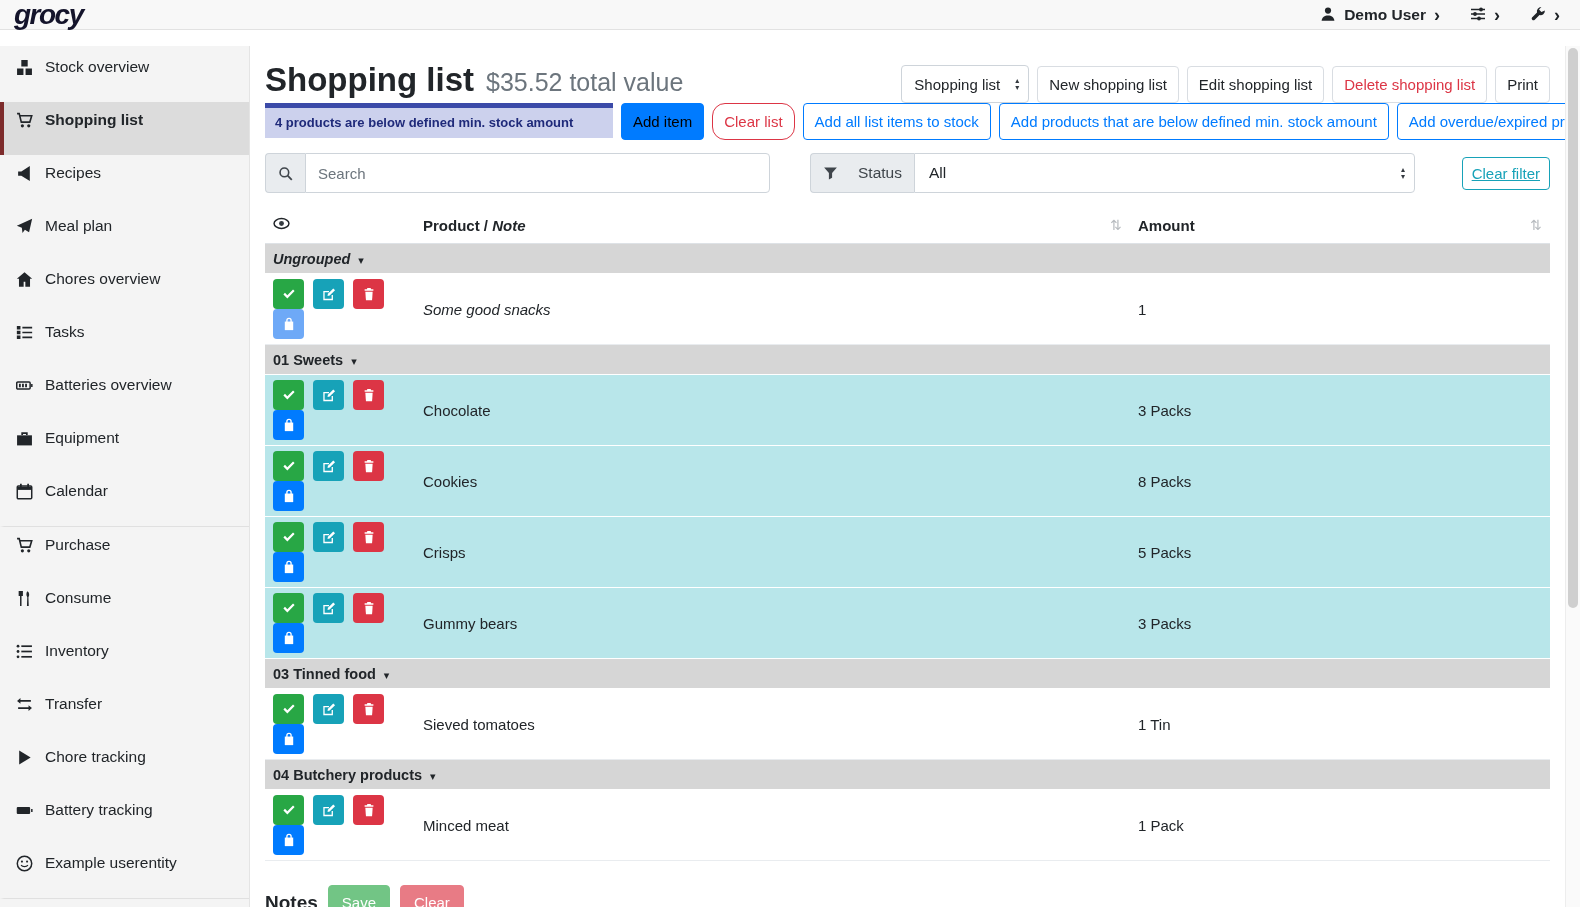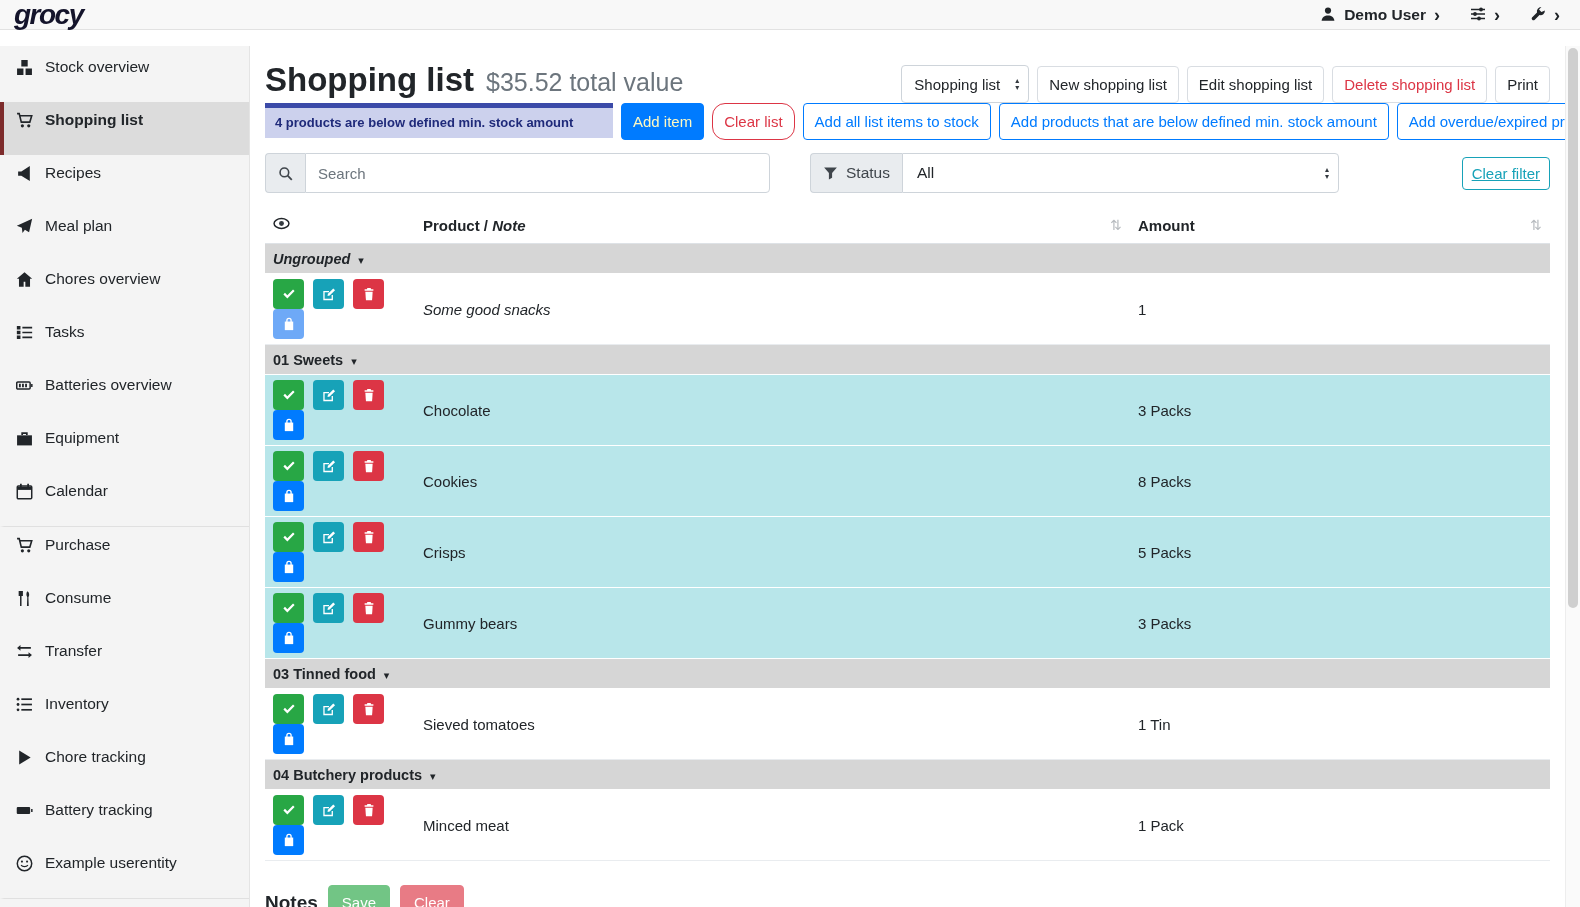--- a/index.html
+++ b/index.html
@@ -38,39 +38,39 @@
 
   .page-head{display:flex;align-items:flex-start;justify-content:space-between;margin-top:4px;}
   .title-wrap{display:flex;align-items:baseline;gap:12px;}
   h1{margin:0;font-size:33px;font-weight:600;line-height:1.2;}
   .subtitle{color:#6c757d;font-size:25px;}
   .head-actions{display:flex;gap:8px;align-items:center;margin-top:5px;}
 
   .btn{border-radius:4px;border:1px solid transparent;font-size:15px;padding:7px 11px;background:#fff;cursor:pointer;white-space:nowrap;color:#212529;line-height:1.4;}
   .btn-plain{border-color:#d9dde2;}
   .btn-plain.danger-text{color:var(--danger);}
-  .btn-primary{background:var(--primary);border-color:var(--primary);color:#fef9c3;}
+  .btn-primary{background:var(--primary);border-color:var(--primary);color:#000000;}
   .btn-outline-danger{color:var(--danger);border-color:var(--danger);border-radius:13px;}
   .btn-outline-primary{color:var(--primary);border-color:var(--primary);}
   .btn-outline-info{color:var(--info);border-color:var(--info);text-decoration:underline;}
 
   .select{position:relative;border:1px solid #ced4da;border-radius:4px;background:#fff;height:38px;display:flex;align-items:center;padding:0 28px 0 12px;font-size:15px;cursor:pointer;}
   .sel-caret{position:absolute;right:9px;top:50%;transform:translateY(-50%);display:flex;flex-direction:column;line-height:7px;font-size:8px;color:#343a40;}
 
   .action-row{display:flex;align-items:flex-start;gap:8px;margin-top:0;}
   .alert-card{width:348px;flex:none;background:var(--alert-bg);border-top:5px solid var(--alert-border);color:#1f2a7a;font-weight:700;font-size:13px;padding:7px 10px 8px;white-space:nowrap;overflow:hidden;cursor:pointer;}
 
   .filter-row{display:flex;align-items:center;margin-top:13px;}
   .input-group{display:flex;height:40px;}
-  .ig-prepend{background:#e9ecef;border:1px solid #ced4da;border-right:0;border-radius:4px 0 0 4px;display:flex;align-items:center;padding:0 12px;color:#3f454b;gap:8px;font-size:15.5px;}
+  .ig-prepend{background:#e9ecef;border:1px solid #ced4da;border-right:0;border-radius:4px 0 0 4px;display:flex;align-items:center;padding:0 12px;color:#3f454b;gap:20px;font-size:15.5px;}
   .ig-prepend svg{width:15px;height:15px;fill:#3f454b;}
   .search-input{width:465px;border:1px solid #ced4da;border-radius:0 4px 4px 0;padding:0 12px;font-size:15px;color:#495057;outline:none;}
   .search-input::placeholder{color:#6c757d;}
   .status-group{margin-left:40px;}
-  .status-select{position:relative;width:437px;border:1px solid #ced4da;border-radius:0 4px 4px 0;display:flex;align-items:center;background:#fff;padding:0 28px 0 14px;font-size:15.5px;cursor:pointer;}
+  .status-select{position:relative;width:501px;border:1px solid #ced4da;border-radius:0 4px 4px 0;display:flex;align-items:center;background:#fff;padding:0 28px 0 14px;font-size:15.5px;cursor:pointer;}
   .clear-filter{margin-left:auto;padding:5px 9px;}
 
   
   table.list{width:100%;border-collapse:collapse;margin-top:14px;font-size:15px;}
   th{text-align:left;font-weight:700;padding:8px;border-bottom:1px solid #dee2e6;font-size:15px;}
   th .eye{width:17px;height:17px;fill:#343a40;}
   .col-actions{width:150px;}
   .col-amount{width:420px;}
   .sort{float:right;color:#b7bbbf;font-size:14px;font-weight:400;}
   .group-row td{background:var(--group-row-bg);padding:6px 8px;border-bottom:1px solid #fff;cursor:pointer;}
@@ -221,37 +221,37 @@
           <svg viewBox="0 0 16 16">
             <path d="M3.2 1v4.6M5.8 1v4.6M4.5 1v14" fill="none" stroke="currentColor" stroke-width="1.4"></path>
             <path d="M10.8 1.2c1.7 1 2.2 3.8.9 5.6l.3 8.2h-1.7l.3-8.2c-1.3-1.8-.9-4.6.2-5.6z"></path>
           </svg>
         </span>
       <span>Consume</span>
     </div>
     <div class="side-item">
       <span class="si">
           <svg viewBox="0 0 16 16">
-            <path d="M4.2 1.8 1 4.6l3.2 2.8V5.5H14V3.7H4.2zM11.8 8.6 15 11.4l-3.2 2.8v-1.9H2v-1.8h9.8z"></path>
-          </svg>
-        </span>
-      <span>Transfer</span>
-    </div>
-    <div class="side-item">
-      <span class="si">
-          <svg viewBox="0 0 16 16">
             <circle cx="1.9" cy="3" r="1.3"></circle>
             <path d="M5 2.2h10v1.6H5z"></path>
             <circle cx="1.9" cy="8" r="1.3"></circle>
             <path d="M5 7.2h10v1.6H5z"></path>
             <circle cx="1.9" cy="13" r="1.3"></circle>
             <path d="M5 12.2h10v1.6H5z"></path>
           </svg>
         </span>
       <span>Inventory</span>
+    </div>
+    <div class="side-item">
+      <span class="si">
+          <svg viewBox="0 0 16 16">
+            <path d="M4.2 1.8 1 4.6l3.2 2.8V5.5H14V3.7H4.2zM11.8 8.6 15 11.4l-3.2 2.8v-1.9H2v-1.8h9.8z"></path>
+          </svg>
+        </span>
+      <span>Transfer</span>
     </div>
     <div class="side-item">
       <span class="si">
           <svg viewBox="0 0 16 16">
             <path d="M3 1.3l10.8 6.7L3 14.7z"></path>
           </svg>
         </span>
       <span>Chore tracking</span>
     </div>
     <div class="side-item">

